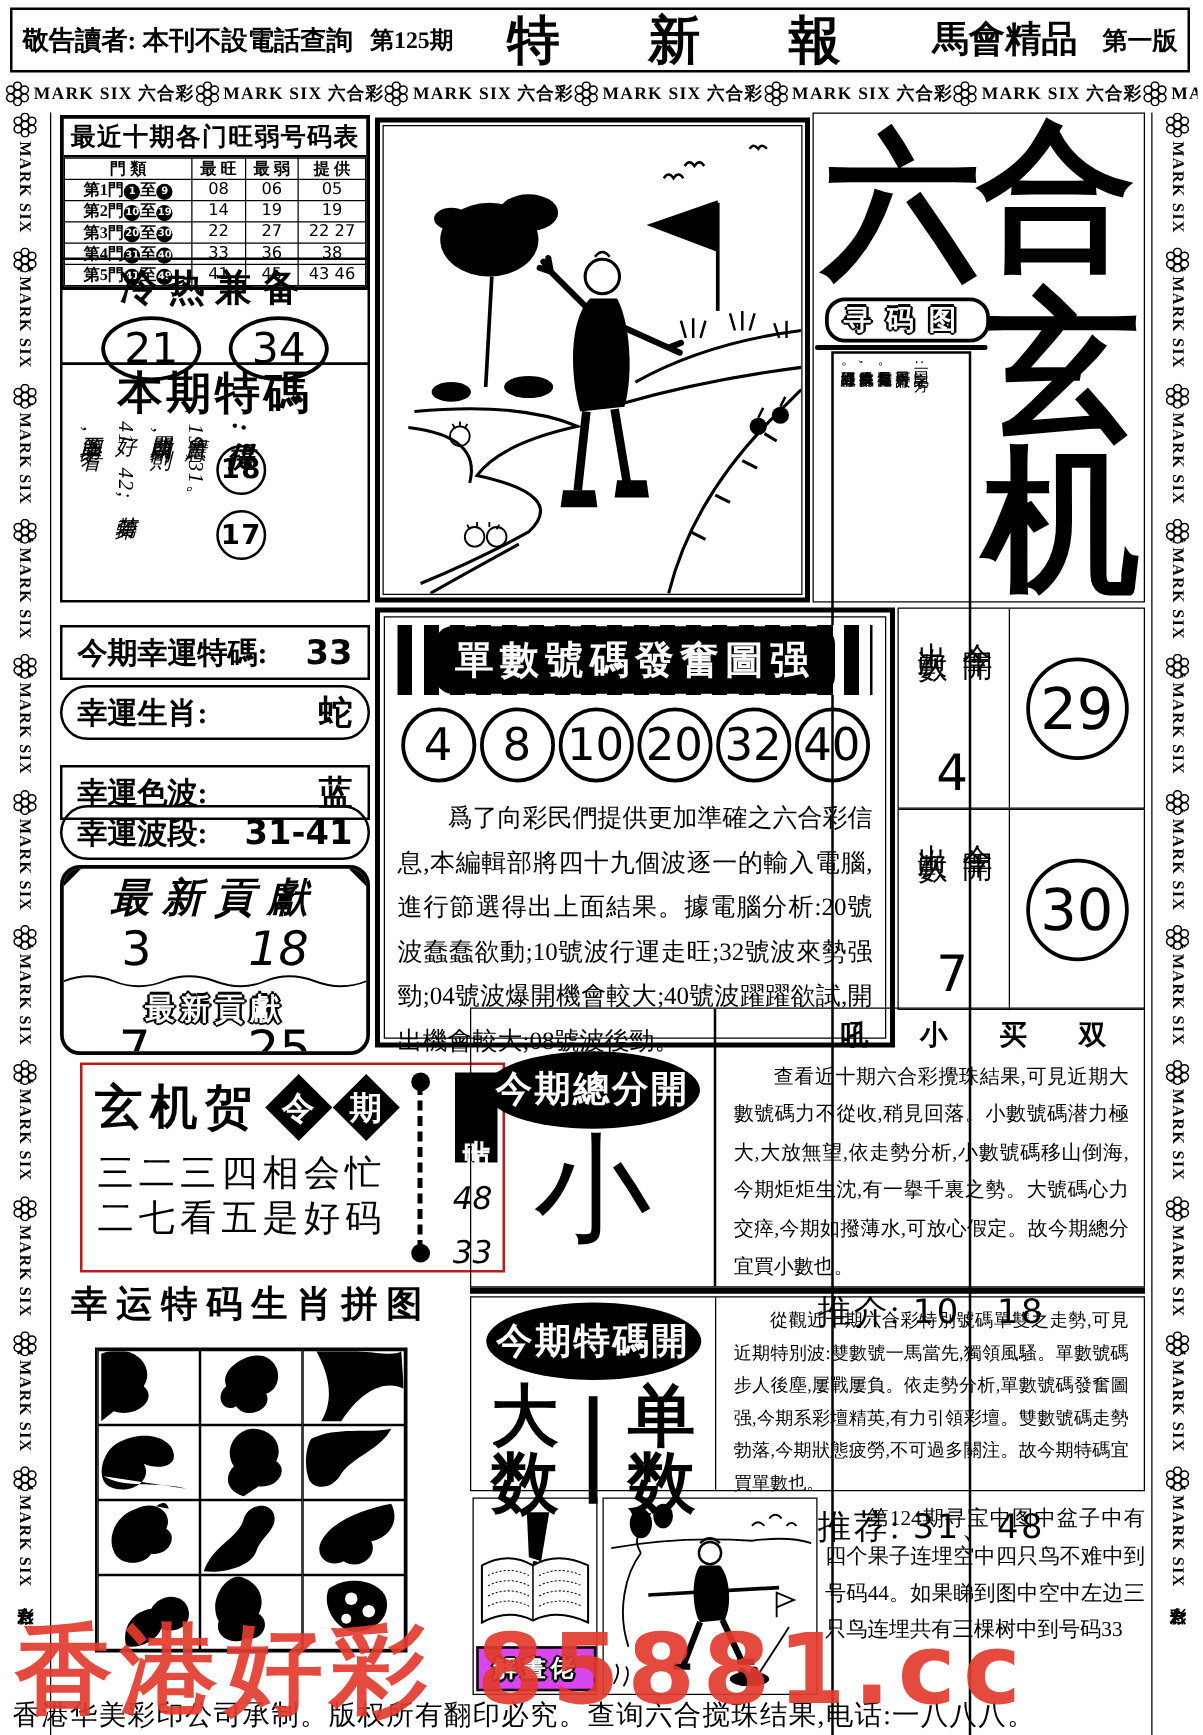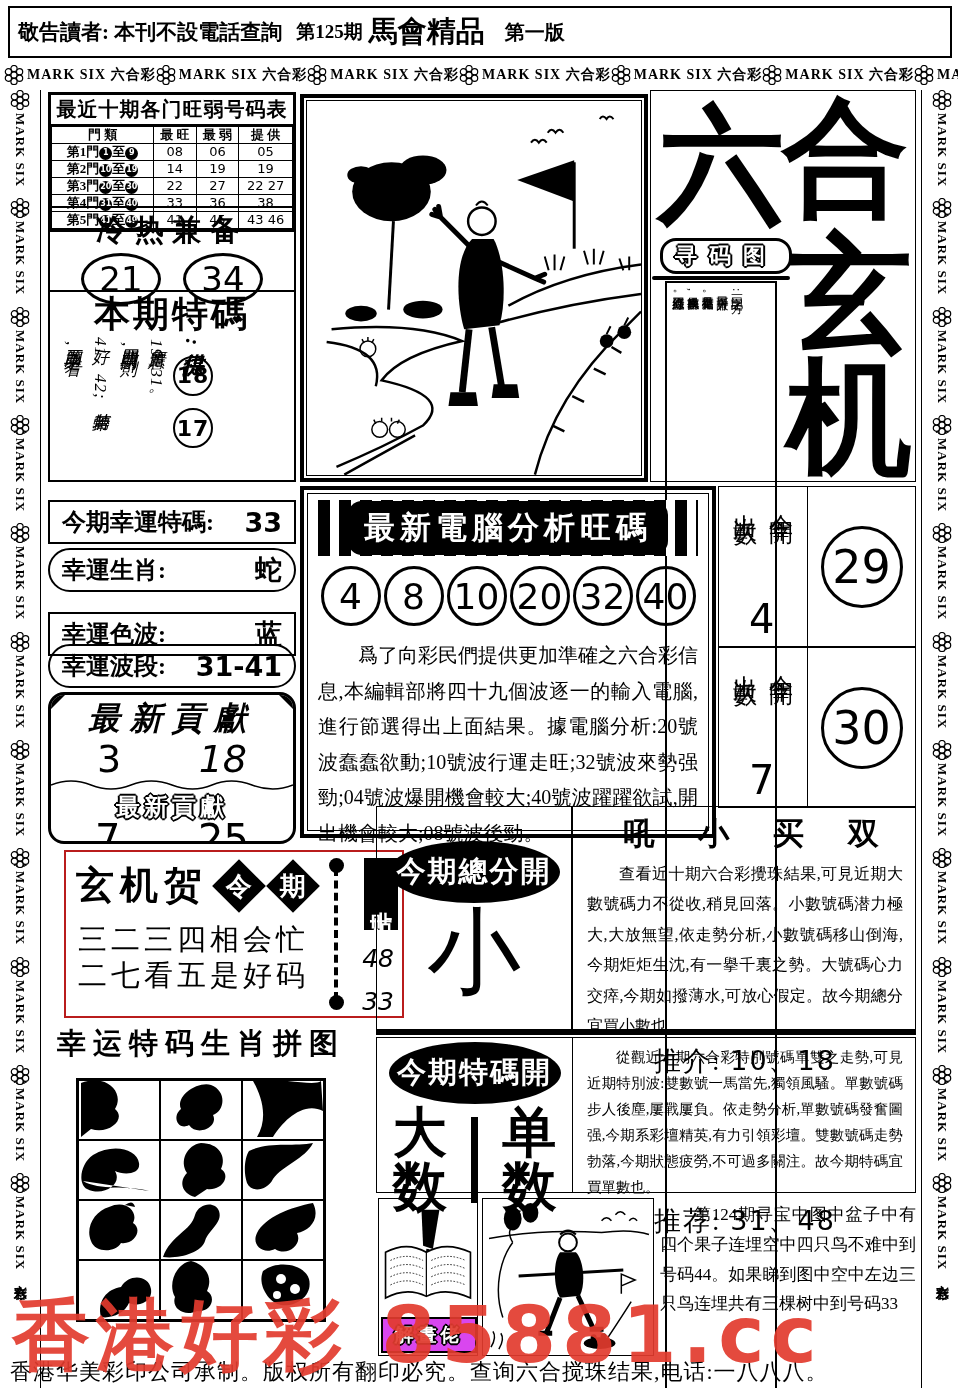--- a/index.html
+++ b/index.html
@@ -105,21 +105,21 @@
   .yo .v2{position:absolute;left:10px;top:8px;writing-mode:vertical-rl;font-size:24px;letter-spacing:4px;}
   .yo .count{position:absolute;left:30px;bottom:4px;font-size:40px;font-family:"DejaVu Sans",sans-serif;}
   .yo .ballwrap{flex:1;display:flex;align-items:center;justify-content:center;}
   .ball-76{width:76px;height:76px;border:3px solid #000;border-radius:50%;display:flex;align-items:center;justify-content:center;font-size:46px;font-family:"DejaVu Sans",sans-serif;}
   
   .midrow{left:376px;top:806px;width:540px;height:224px;border:1px solid #000;box-sizing:border-box;display:flex;}
   .ocell{width:196px;border-right:2px solid #000;box-sizing:border-box;text-align:center;padding-top:34px;}
   .ovalban{width:172px;height:62px;background:#000;border-radius:50%;color:#fff;font-size:29px;font-weight:bold;display:flex;align-items:center;justify-content:center;margin:0 auto;letter-spacing:2px;}
   .ocell .bigres{font-size:94px;line-height:1.05;font-weight:500;}
   .howl{flex:1;padding:4px 12px 0 14px;box-sizing:border-box;}
-  .howl .t{font-size:31px;font-weight:bold;letter-spacing:18px;text-align:center;margin:2px 0 4px 30px;white-space:nowrap;}
+  .howl .t{font-size:22px;font-weight:bold;letter-spacing:18px;text-align:right;margin:2px 0 4px 30px;white-space:nowrap;}
   .howl .body{font-size:16px;line-height:1.9;text-align:justify;text-indent:2em;}
   .howl .tip{font-size:27px;text-align:center;margin-top:2px;letter-spacing:2px;}
   .thickline{left:376px;top:1030px;width:540px;height:5px;background:#000;}
   
   .sorow{left:376px;top:1037px;width:540px;height:156px;border:1px solid #000;box-sizing:border-box;display:flex;}
   .sorow .ocell{padding-top:4px;border-right:1px solid #000;position:relative;}
   .bigpair{display:flex;align-items:center;justify-content:center;margin-top:2px;}
   .bigpair .ch{font-size:54px;font-weight:900;line-height:1;}
   .vbar{width:10px;height:86px;background:#000;margin:0 8px;}
   .sorow .txt{flex:1;padding:6px 12px 0 14px;box-sizing:border-box;}
@@ -138,20 +138,21 @@
   .wm{left:12px;top:1284px;font-size:78px;font-weight:900;white-space:nowrap;letter-spacing:6px;z-index:50;font-family:"DejaVu Sans","Liberation Sans",sans-serif;opacity:.92;}
 </style>
 </head>
 <body>
 
 <div class="page">
 
   <div class="abs hdr">
     <span class="notice">敬告讀者: 本刊不設電話查詢</span>
     <span class="issue">第125期</span>
+    <span class="title">特 新 報</span>
     <span class="premium">馬會精品</span>
     <span class="edition">第一版</span>
   </div>
 
   <div class="abs topstrip">
     <div class="strip-item">
       <svg class="flower" viewBox="0 0 20 20">
         <g fill="#fff" stroke="#000" stroke-width="1.2">
           <circle cx="10" cy="10" r="3.1"></circle>
             <circle cx="10" cy="3.6" r="3.1"></circle>
@@ -770,21 +771,21 @@
         <div class="vcol">紅紅綠綠盡不同。</div>
       </div>
 
     </div>
 
   </div>
 
   <div class="abs comp">
     <div class="inner">
       <div class="stripes">
-        <div class="banner">最新電腦分析旺碼</div>
+        <div class="banner">單數號碼發奮圖强</div>
       </div>
       <div class="balls">
         <div class="ball-56">4</div>
         <div class="ball-56">8</div>
         <div class="ball-56">10</div>
         <div class="ball-56">20</div>
         <div class="ball-56">32</div>
         <div class="ball-56">40</div>
       </div>
       <div class="body">爲了向彩民們提供更加準確之六合彩信息,本編輯部將四十九個波逐一的輸入電腦,進行節選得出上面結果。據電腦分析:20號波蠢蠢欲動;10號波行運走旺;32號波來勢强勁;04號波爆開機會較大;40號波躍躍欲試,開出機會較大;08號波後勁。</div>

